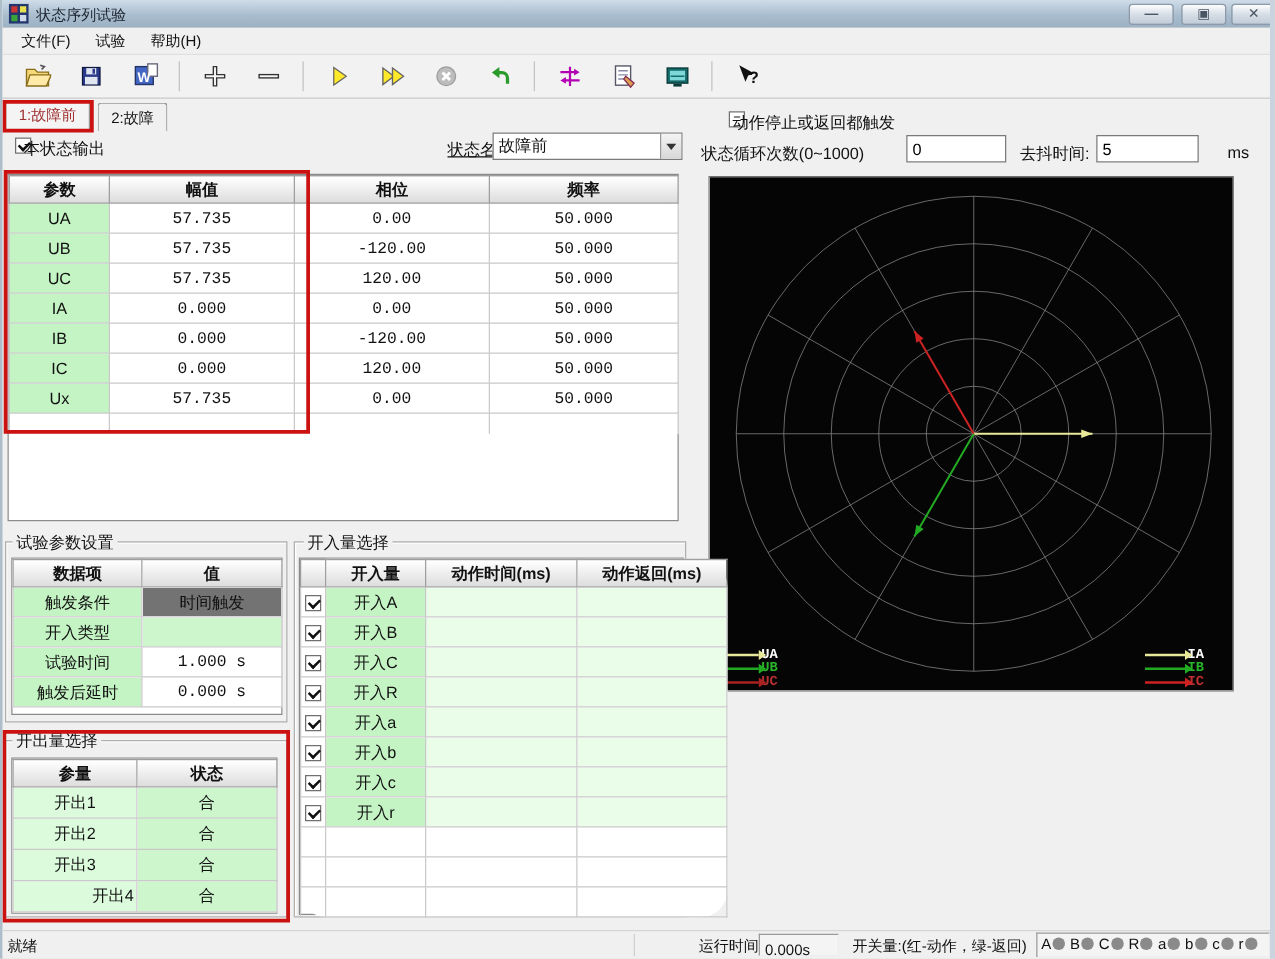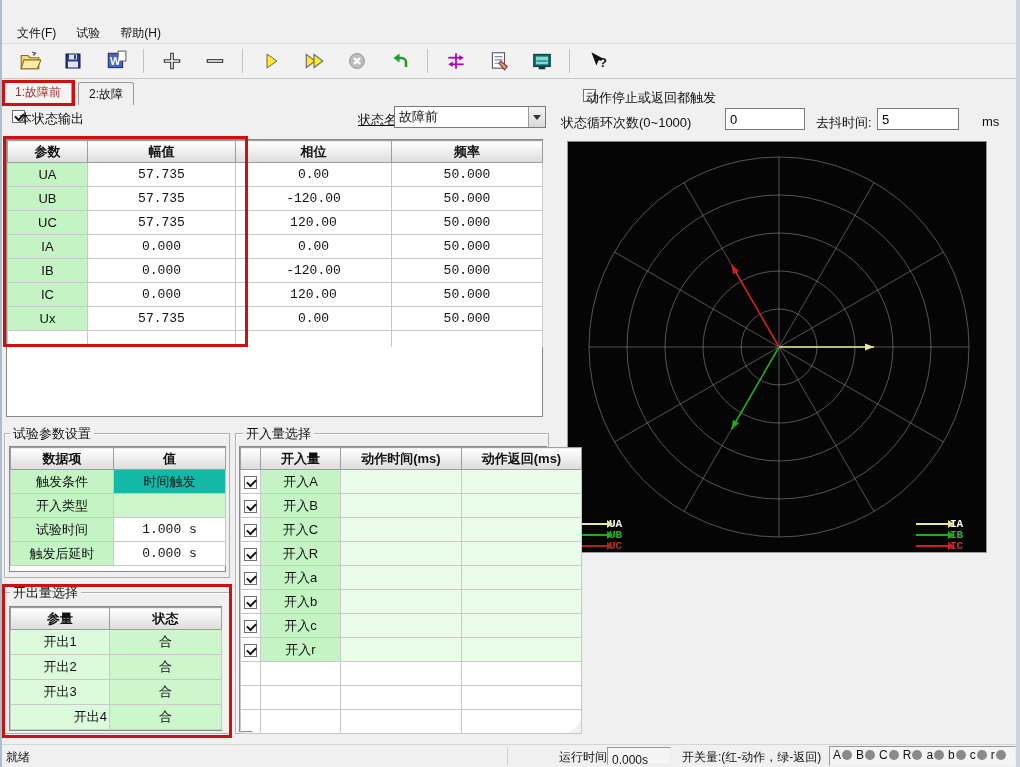--- a/index.html
+++ b/index.html
@@ -46,21 +46,21 @@
 
   
   table.grid{border-collapse:collapse;table-layout:fixed;background:#fff;font-size:13px;}
   table.grid td,table.grid th{border:1px solid #c9c9c9;height:24px;text-align:center;padding:0 2px;overflow:hidden;white-space:nowrap;}
   table.grid th{height:22px;background:linear-gradient(#ffffff,#dcdcdc);border:1px solid #9e9e9e;font-weight:bold;font-size:13px;}
   .grid-wrap{border:1px solid #8a8a8a;background:#fff;}
   .num{font-family:"Liberation Mono","DejaVu Sans Mono",monospace;font-size:13px;}
   td.green{background:#c4f4c4;}
   td.green-light{background:#e9fde9;}
   td.green-mid{background:#cdf6cd;}
-  td.yellow{background:#14b8a6;}
+  td.yellow{background:#737373;}
 
   
   .groupbox{border:1px solid #b0b0b0;box-shadow:inset 1px 1px 0 #fff;}
   .group-label{position:absolute;background:#f0f0f0;padding:0 3px;font-size:13px;}
 
   
   .chart-wrap{left:565px;top:141px;width:420px;height:412px;border:1px solid #9a9a9a;
     border-top-color:#808080;background:#050505;}
   .legend{position:absolute;font-family:"Liberation Mono","DejaVu Sans Mono",monospace;font-size:11px;font-weight:bold;}
   .legend .lrow{display:flex;align-items:center;height:11px;}
@@ -75,20 +75,39 @@
   .sunken{border:1px solid;border-color:#9a9a9a #ededed #ededed #9a9a9a;background:#f4f4f4;}
   .ind{display:inline-flex;align-items:center;margin-right:4px;}
   .ind .dot{width:10px;height:10px;border-radius:50%;background:#8a8a8a;margin-left:1px;display:inline-block;}
 </style>
 </head>
 <body>
 
 <div class="screen">
 
   
+  <div class="abs titlebar">
+    <svg class="abs title-icon" viewBox="0 0 16 16">
+      <rect x="0" y="0" width="16" height="16" fill="#24366e"></rect>
+      <rect x="2" y="2" width="5" height="5" fill="#cc3333"></rect>
+      <rect x="9" y="2" width="5" height="5" fill="#e8e050"></rect>
+      <rect x="2" y="9" width="5" height="5" fill="#3aa23a"></rect>
+      <rect x="9" y="9" width="5" height="5" fill="#cfd8e8"></rect>
+    </svg>
+    <div class="abs title-text">状态序列试验</div>
+    <div class="abs win-btn" style="left:901px;">
+        <span>—</span>
+      </div>
+    <div class="abs win-btn" style="left:943px;">
+        <span>▣</span>
+      </div>
+    <div class="abs win-btn" style="left:983px;">
+        <span>✕</span>
+      </div>
+  </div>
 
   
   <div class="abs menubar" id="menu-items">
       <span class="menu-item">文件(F)</span>
       <span class="menu-item">试验</span>
       <span class="menu-item">帮助(H)</span>
     </div>
 
   
   <div class="abs toolbar">

